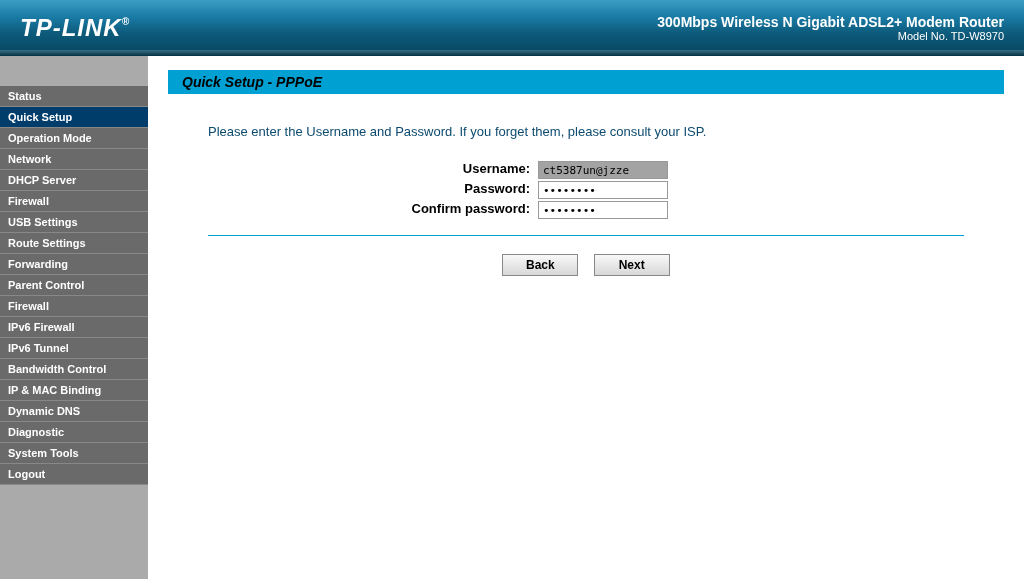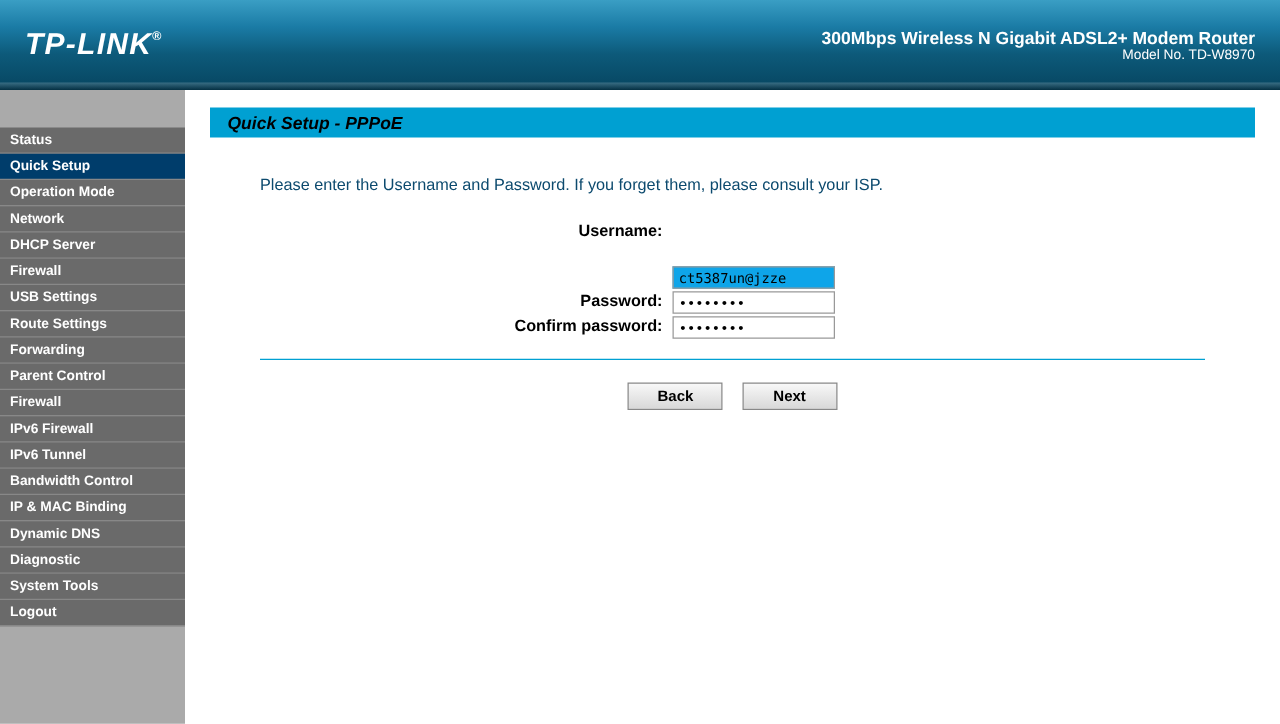--- a/index.html
+++ b/index.html
@@ -9,21 +9,21 @@
     }
     body {
       font-family: Arial, Helvetica, sans-serif;
       font-size: 12px;
       background: #fff;
       width: 1024px;
       height: 579px;
       overflow: hidden;
     }
     .header {
-      height: 72px;
+      height: 56px;
       background: linear-gradient(to bottom, #3a9ec4 0%, #1a7ba5 30%, #0d5a7a 60%, #064560 100%);
       position: relative;
       display: flex;
       align-items: center;
       justify-content: space-between;
       padding: 0 20px;
       color: #fff;
     }
     .header::after {
       content: '';
@@ -121,22 +121,21 @@
     .form-input {
       width: 130px;
       height: 18px;
       border: 1px solid #999;
       padding: 1px 4px;
       font-size: 11px;
       font-family: monospace;
       background: #fff;
     }
     .form-input.readonly {
-      background: #0ea5e9;
-      margin-top: 36px;
+      background: #a3a3a3;
     }
     .divider {
       border: none;
       border-top: 1.5px solid #00a0d2;
       margin: 16px 0 18px 0;
     }
     .button-row {
       text-align: center;
     }
     .btn {

